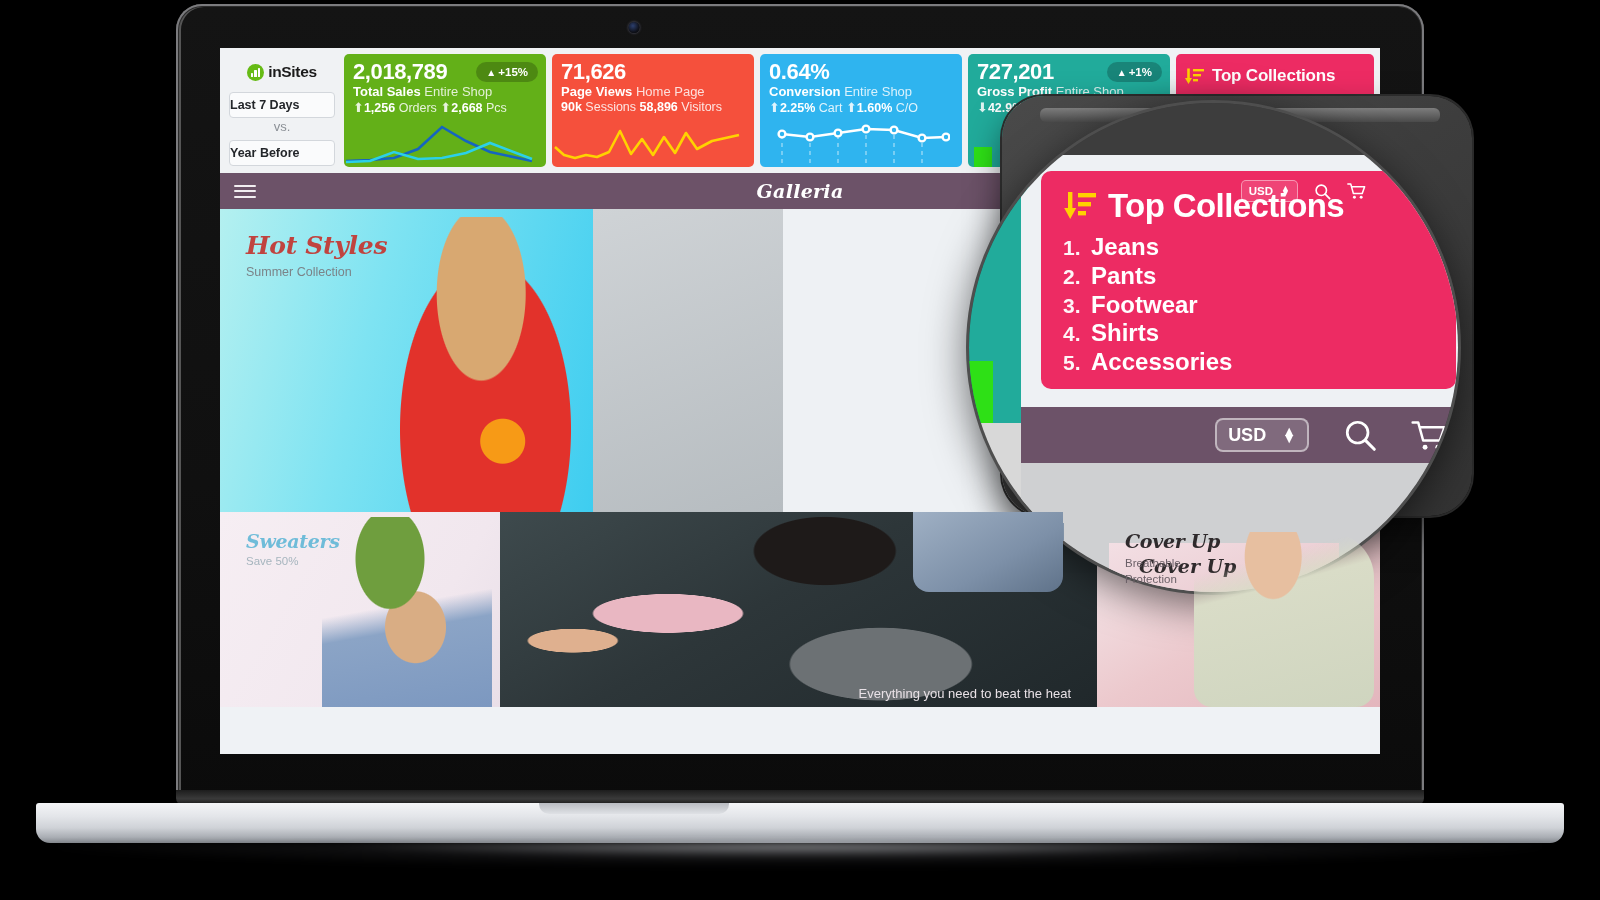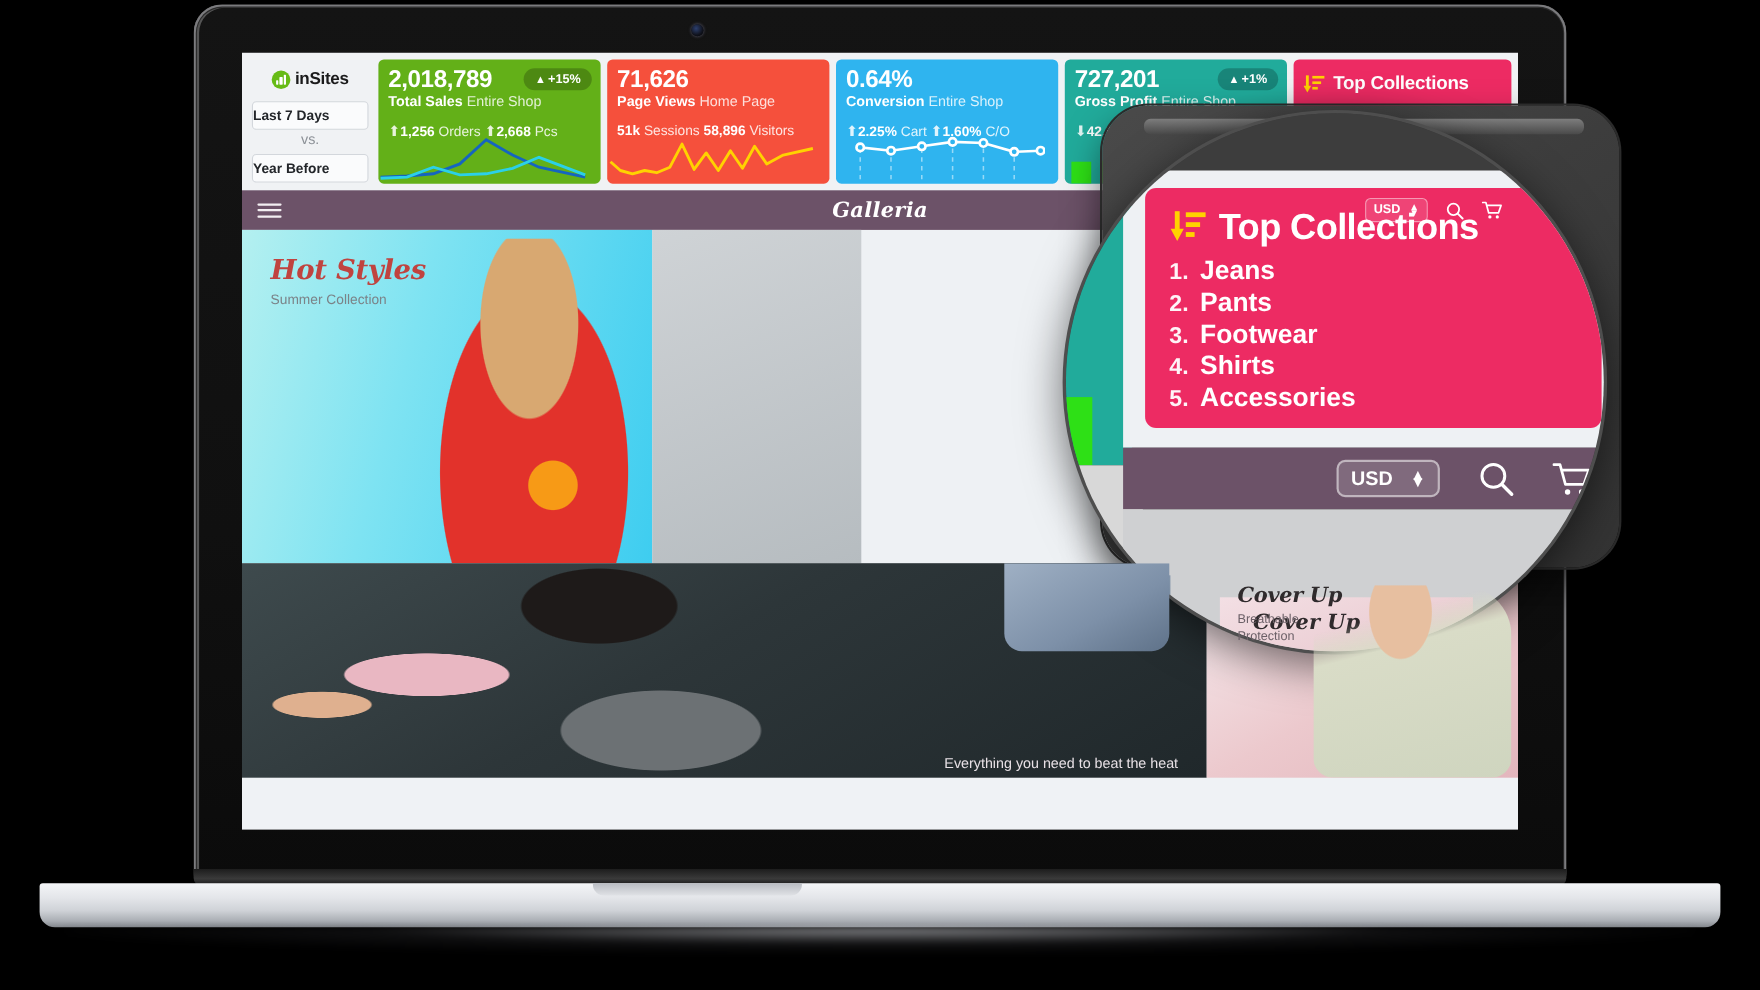--- a/index.html
+++ b/index.html
@@ -91,21 +91,21 @@
   }
   .kpi.green  { background: #63b018; }
   .kpi.red    { background: #f5503c; }
   .kpi.blue   { background: #2fb4ef; }
   .kpi.teal   { background: #21ab9b; }
   .kpi.pink   { background: #ed2b63; flex: 0 0 198px; padding-top: 12px; }
   .kpi-num { font-size: 22px; font-weight: bold; line-height: 1.02; letter-spacing: -.4px; }
   .kpi-label { font-size: 13px; margin-top: 2px; line-height: 1.1; }
   .kpi-label b { font-weight: bold; }
   .kpi-label span { color: rgba(255,255,255,.82); font-weight: normal; }
-  .kpi-sub { font-size: 12.5px; margin-top: 13px; line-height: 1.1; white-space: nowrap; }
+  .kpi-sub { font-size: 12.5px; margin-top: 1px; line-height: 1.1; white-space: nowrap; }
   .kpi-sub b { font-weight: bold; }
   .kpi-sub span { color: rgba(255,255,255,.85); font-weight: normal; }
   .arrow-up   { color: #0a6b12; font-size: 13px; font-weight: bold; }
   .arrow-down { color: #b9121b; font-size: 13px; font-weight: bold; }
   .badge {
     position: absolute; right: 8px; top: 8px; height: 20px; line-height: 20px;
     padding: 0 10px; border-radius: 10px; font-size: 11.5px; font-weight: bold;
     background: rgba(0,0,0,.22);
   }
   .badge .chev { font-size: 10px; margin-right: 2px; }
@@ -336,21 +336,21 @@
           </svg>
         </div>
 
         <div class="kpi red">
           <div class="kpi-num">71,626</div>
           <div class="kpi-label">
             <b>Page Views</b>
             <span>Home Page</span>
           </div>
           <div class="kpi-sub">
-            <b>51k</b>
+            <b>90k</b>
             <span>Sessions</span>
             <b>58,896</b>
             <span>Visitors</span>
           </div>
           <svg class="spark" viewBox="0 0 190 46" preserveAspectRatio="none">
             <polyline points="3,26 12,34 23,37 34,34 45,36 57,31 68,10 79,33 90,18 101,34 112,16 123,32 134,12 145,28 160,20 187,14" fill="none" stroke="#ffd200" stroke-width="2.6" stroke-linejoin="round"></polyline>
           </svg>
         </div>
 
         <div class="kpi blue">
@@ -465,20 +465,27 @@
           <div class="ph ph-girl-orange"></div>
           <div class="tile-txt">
             <div class="tile-h">Hot Styles</div>
             <div class="tile-s">Summer Collection</div>
           </div>
         </div>
         <div class="tile tC"></div>
       </div>
 
       <div class="grid-bot">
+        <div class="tile tD">
+          <div class="ph ph-sweater"></div>
+          <div class="tile-txt">
+            <div class="tile-h">Sweaters</div>
+            <div class="tile-s">Save 50%</div>
+          </div>
+        </div>
         <div class="tile tE">
           <div class="ph ph-gear"></div>
           <div class="ph ph-jeans"></div>
           <div class="tile-txt">
             <div class="tile-s">Everything you need to beat the heat</div>
           </div>
         </div>
         <div class="tile tF">
           <div class="ph ph-dress"></div>
           <div class="tile-txt">

